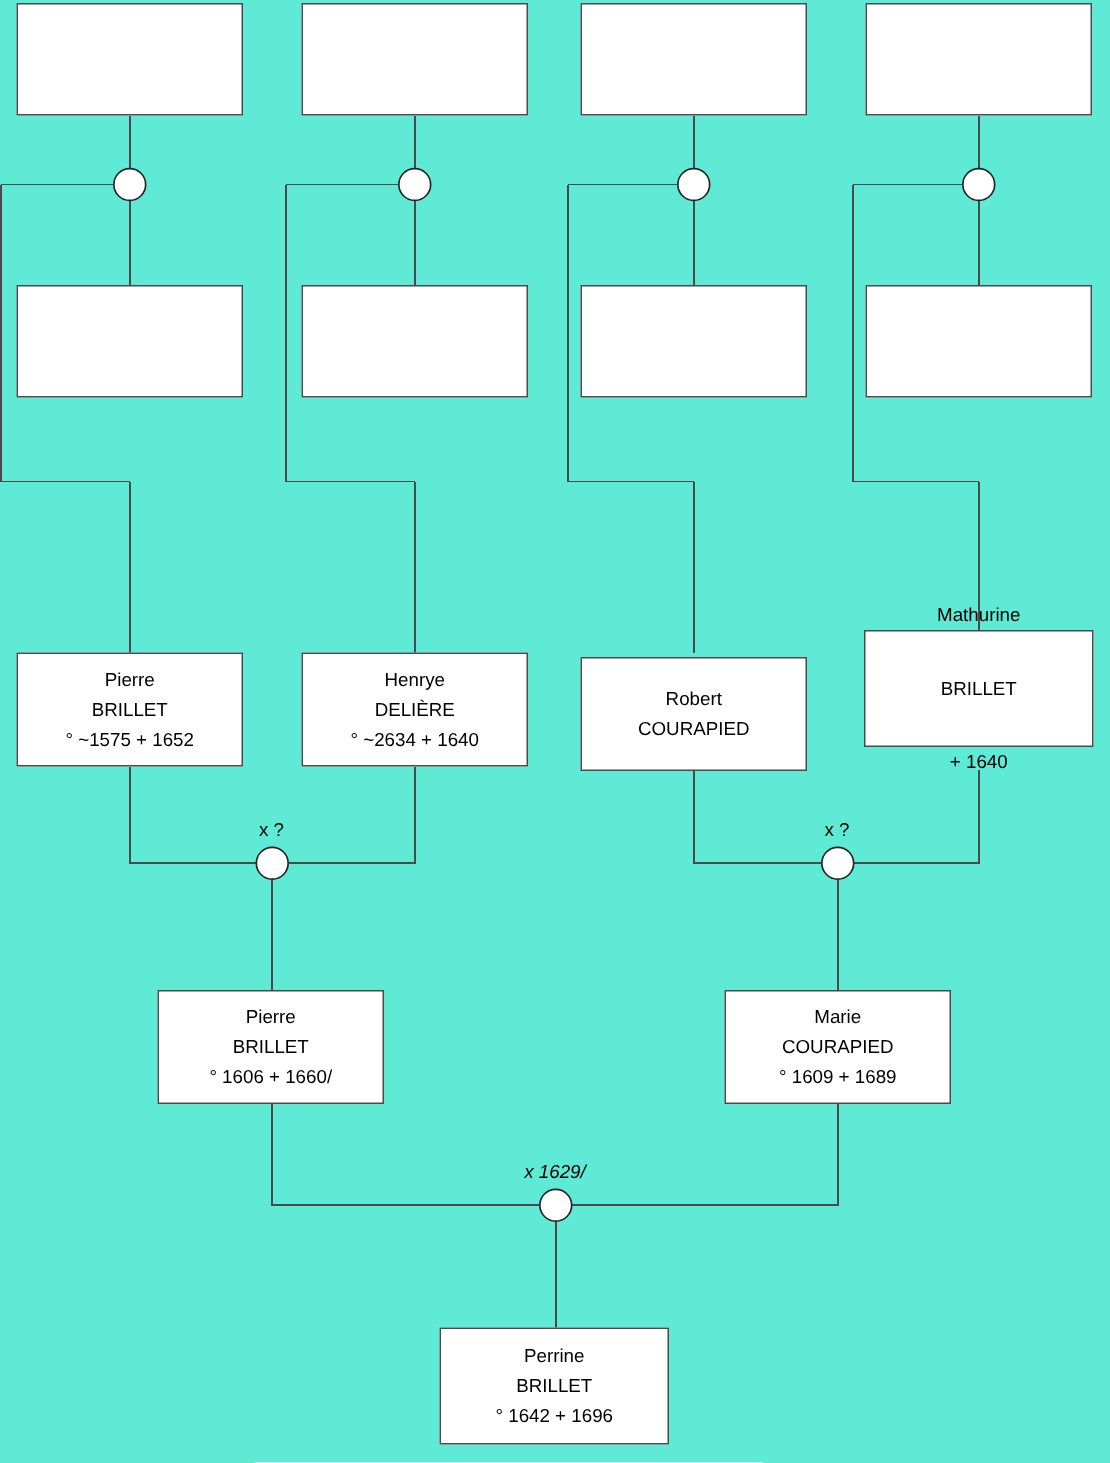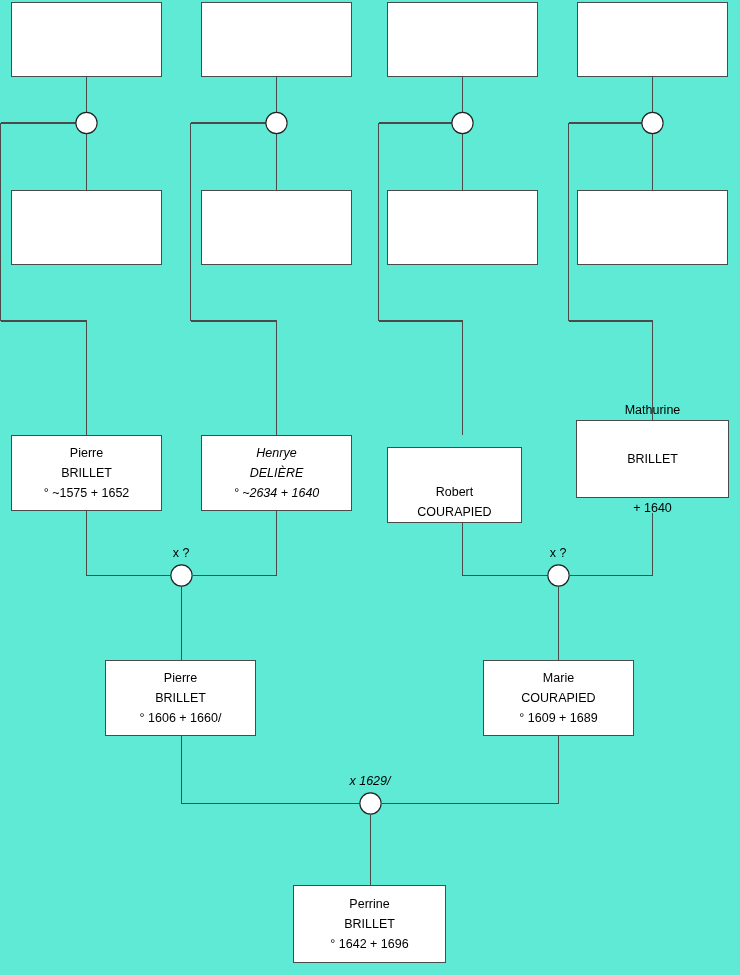--- a/index.html
+++ b/index.html
@@ -160,27 +160,27 @@
     <span class="line-surname"></span>
     <span class="line-dates"></span>
   </div>
 
   <div class="node" style="left:11px;  top:435px; width:151px; height:76px;">
     <span class="line-given">Pierre</span>
     <span class="line-surname">BRILLET</span>
     <span class="line-dates">° ~1575 + 1652</span>
   </div>
 
-  <div class="node" style="left:201px; top:435px; width:151px; height:76px;font-style:italic;">
+  <div class="node" style="left:201px; top:435px; width:151px; height:76px;">
     <span class="line-given">Henrye</span>
     <span class="line-surname">DELIÈRE</span>
     <span class="line-dates">° ~2634 + 1640</span>
   </div>
 
-  <div class="node" style="left:387px; top:447px; width:135px; height:76px;justify-content:flex-end;">
+  <div class="node" style="left:387px; top:438px; width:151px; height:76px;">
     <span class="line-given">Robert</span>
     <span class="line-surname">COURAPIED</span>
     <span class="line-dates"></span>
   </div>
 
   <div class="node" style="left:576px; top:420px; width:153px; height:78px;gap:29px;">
     <span class="line-given">Mathurine</span>
     <span class="line-surname">BRILLET</span>
     <span class="line-dates">+ 1640</span>
   </div>

